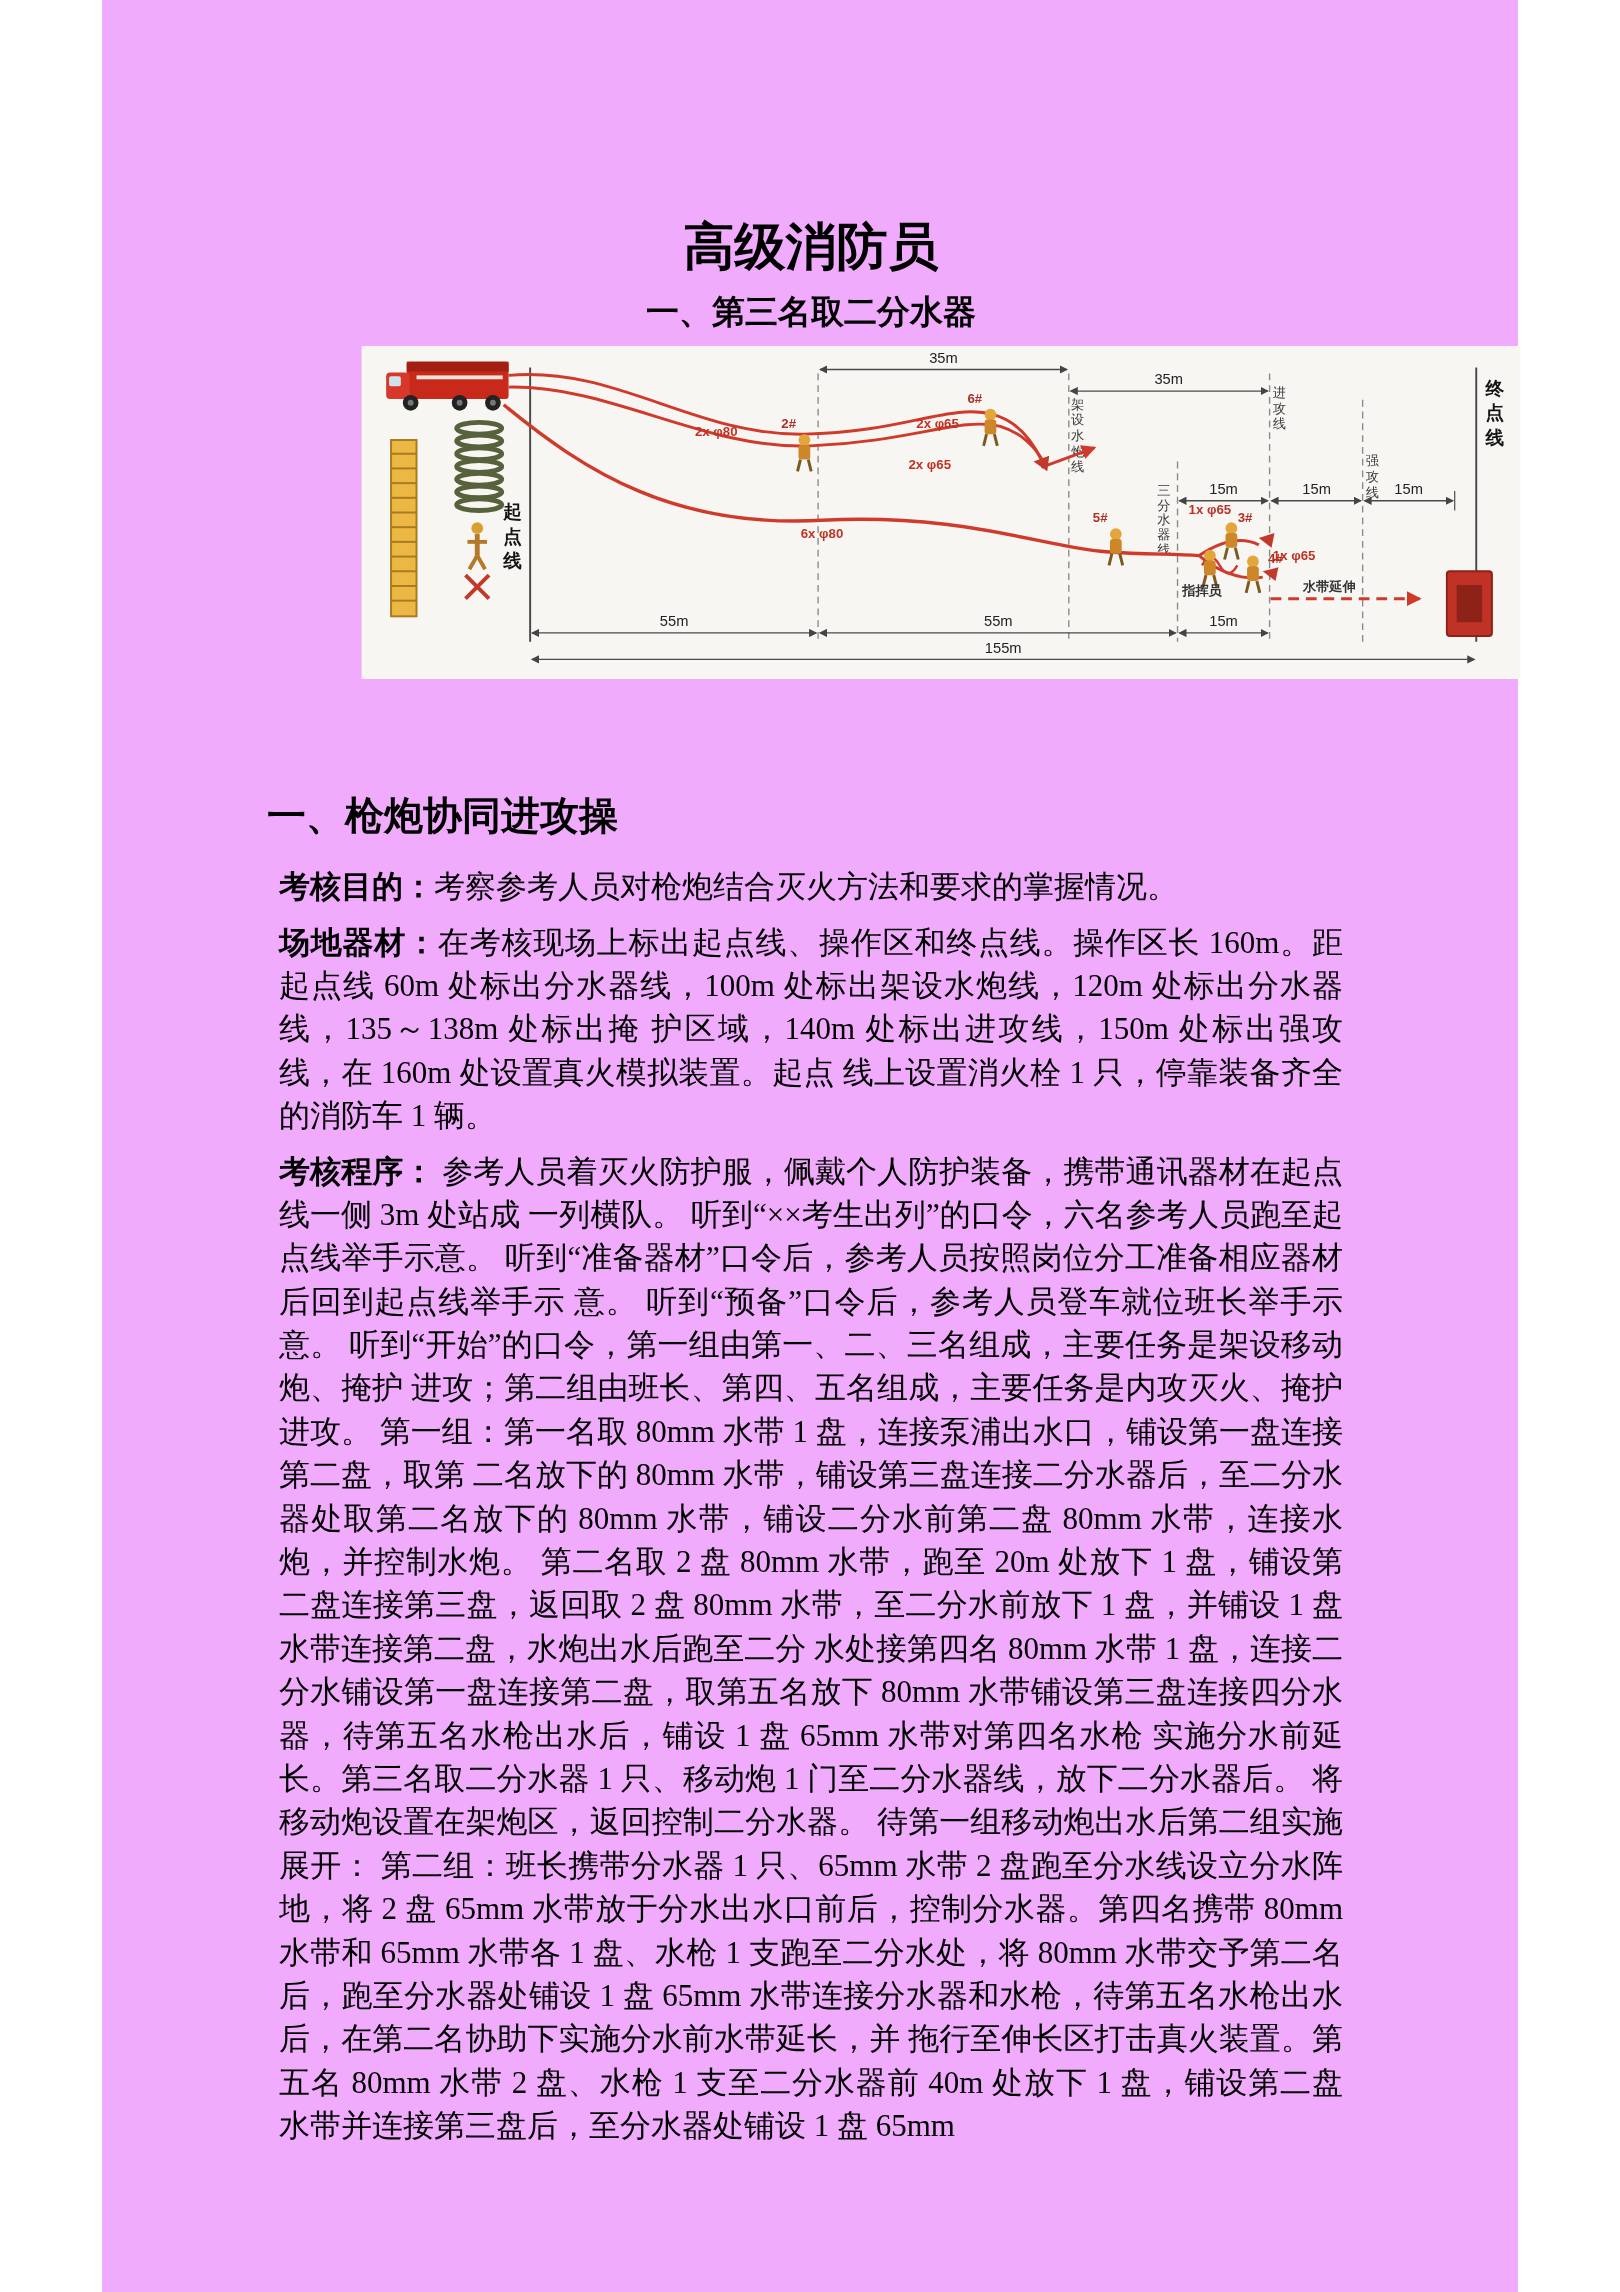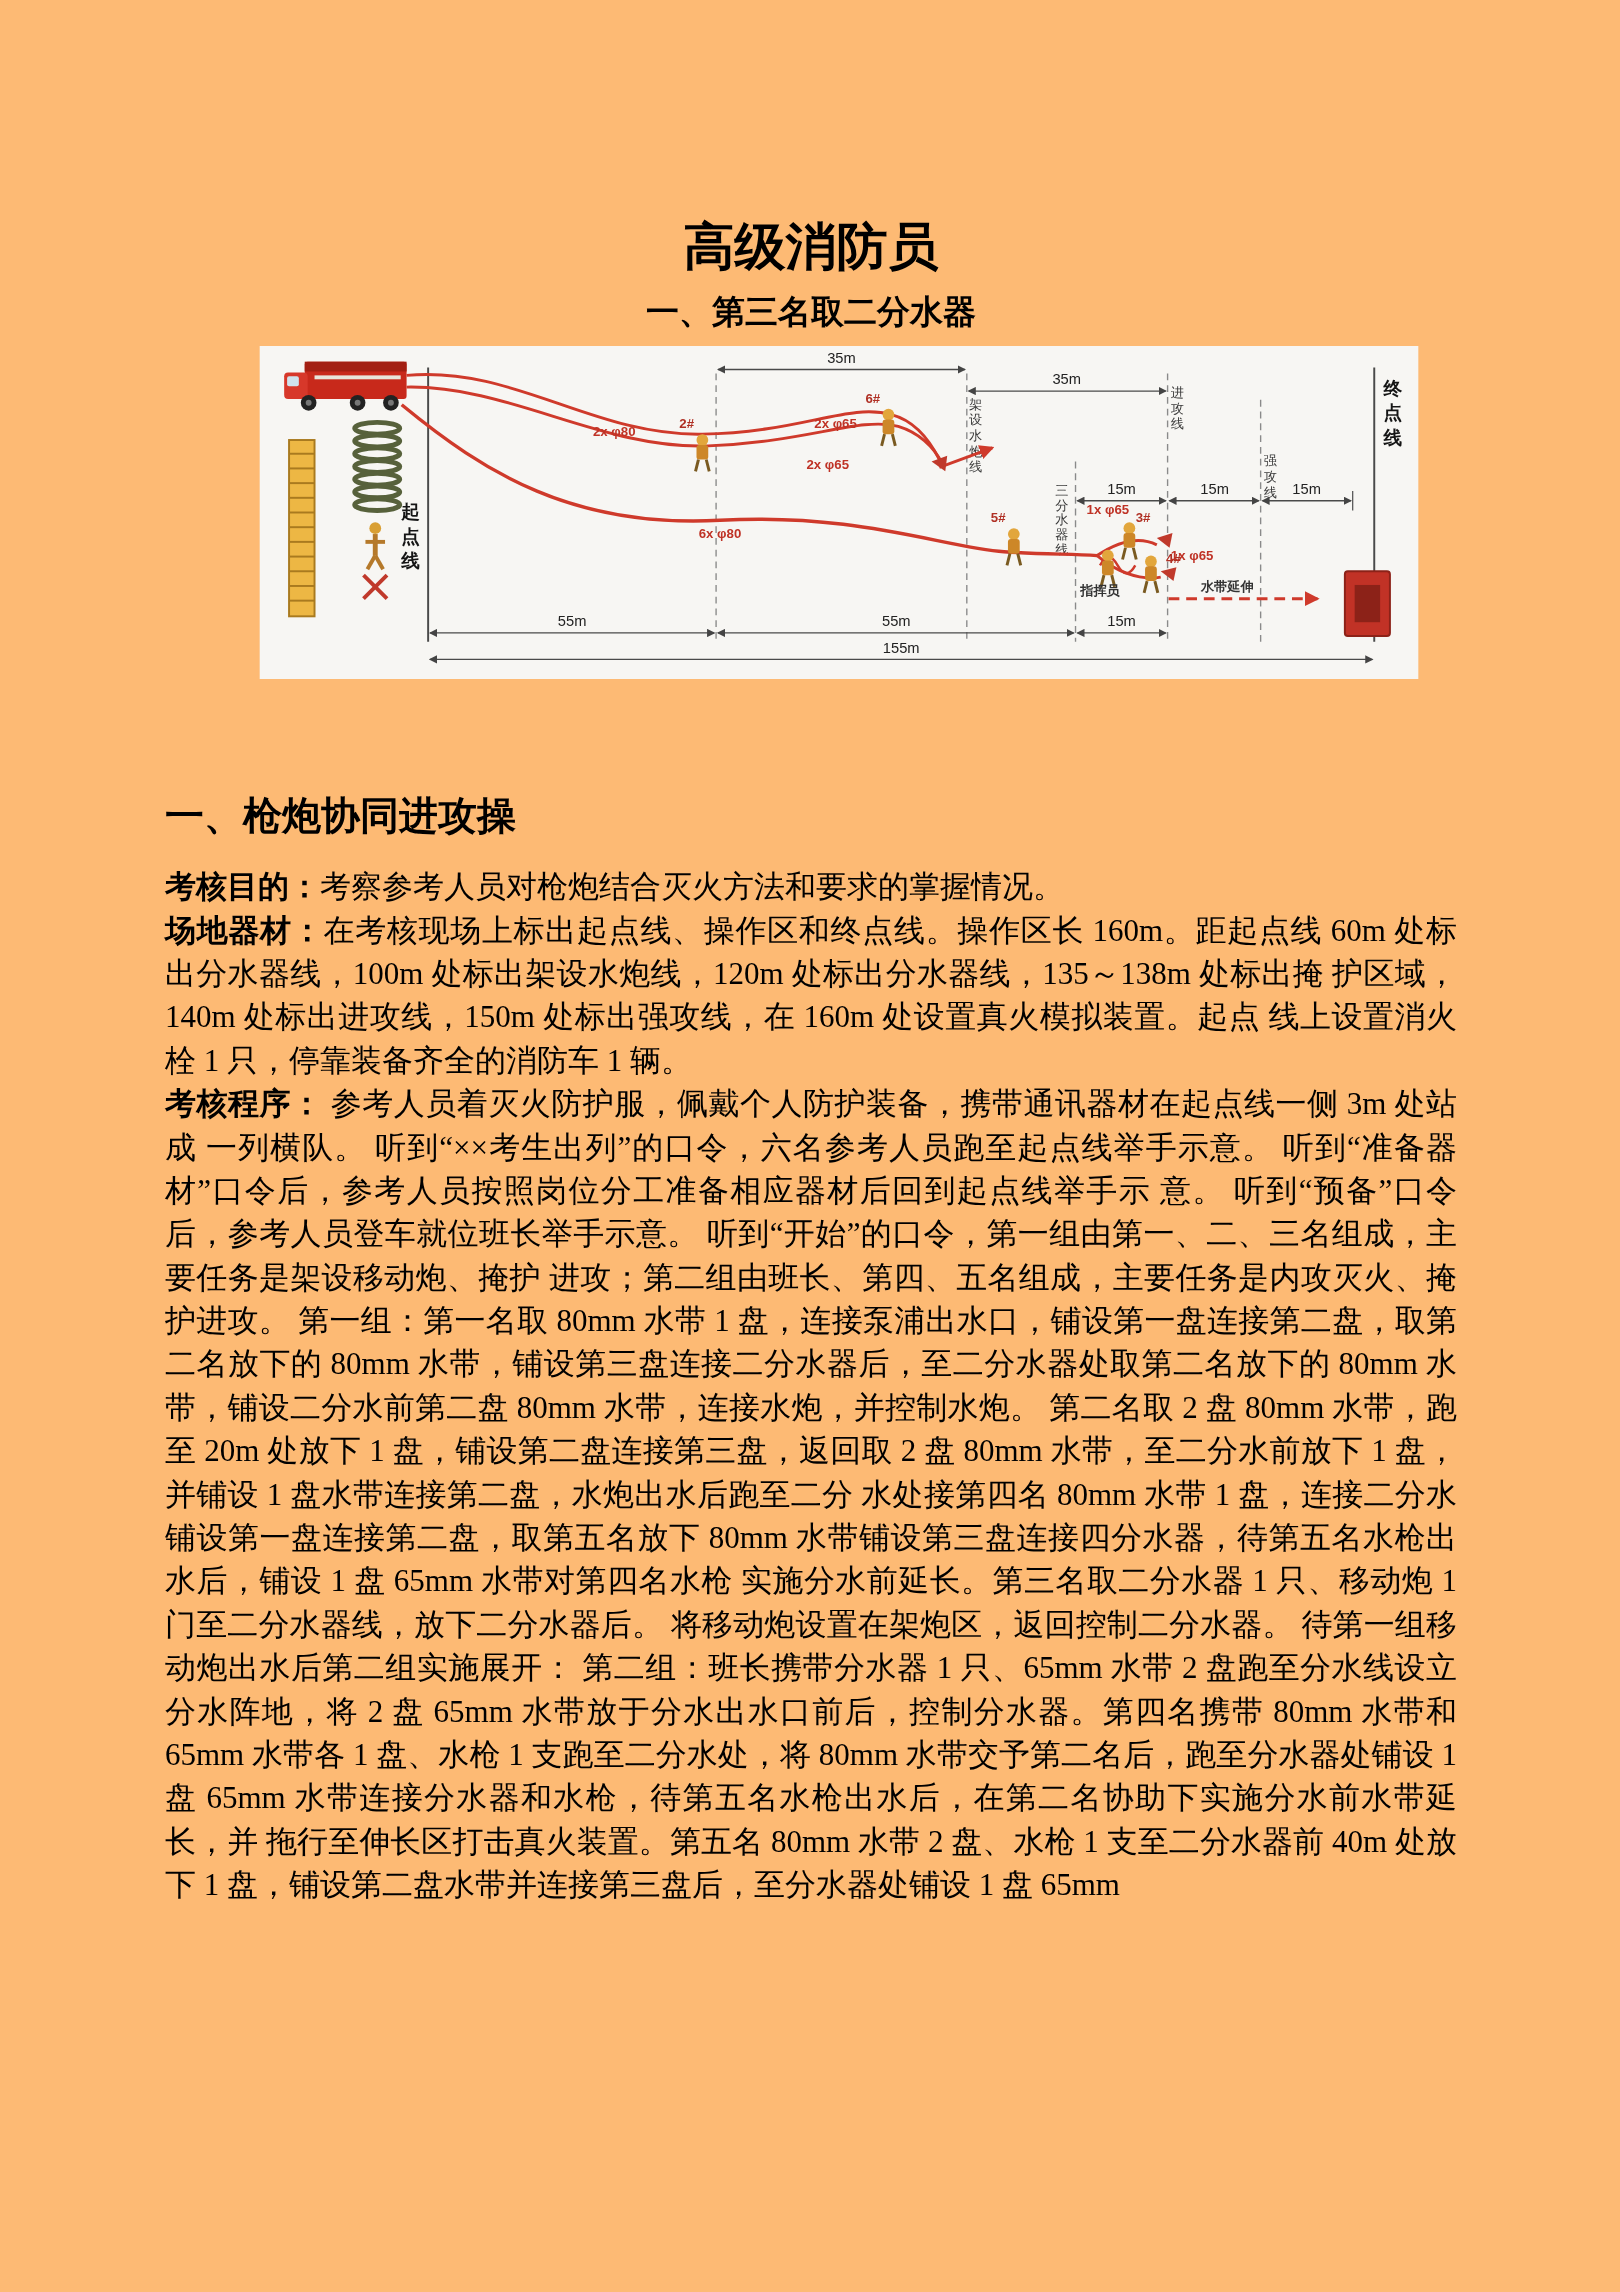--- a/index.html
+++ b/index.html
@@ -1,21 +1,21 @@
 <!DOCTYPE html>
 <html><head>
 <meta charset="utf-8">
 <style>
   * { box-sizing: border-box; }
   html, body { margin: 0; padding: 0; background: #ffffff; }
   .page {
-    width: 1620px;
+    width: 1416px;
     min-height: 2293px;
     margin: 0 auto;
-    background: #fdba74;
+    background: #f0abfc;
     padding: 218px 163px 59px 165px;
     font-family: "Liberation Serif", serif;
     color: #000;
   }
   .doc-title {
     font-size: 51px;
     font-weight: bold;
     text-align: center;
     line-height: 1.15;
     margin: 0 0 17.6px 0;
@@ -42,21 +42,21 @@
     font-size: 39px;
     font-weight: bold;
     font-family: "Liberation Sans", sans-serif;
     margin: 114px 0 25.5px 0;
     line-height: 1.2;
   }
   .body-para {
     font-size: 31px;
     line-height: 1.4;
     text-align: justify;
-    margin: 0;
+    margin: 12px;
   }
   .body-para b { font-weight: bold; }
 </style>
 </head>
 <body>
 
 <div class="page">
 
   <h1 class="doc-title">高级消防员</h1>
   <h2 class="doc-subtitle">一、第三名取二分水器</h2>

